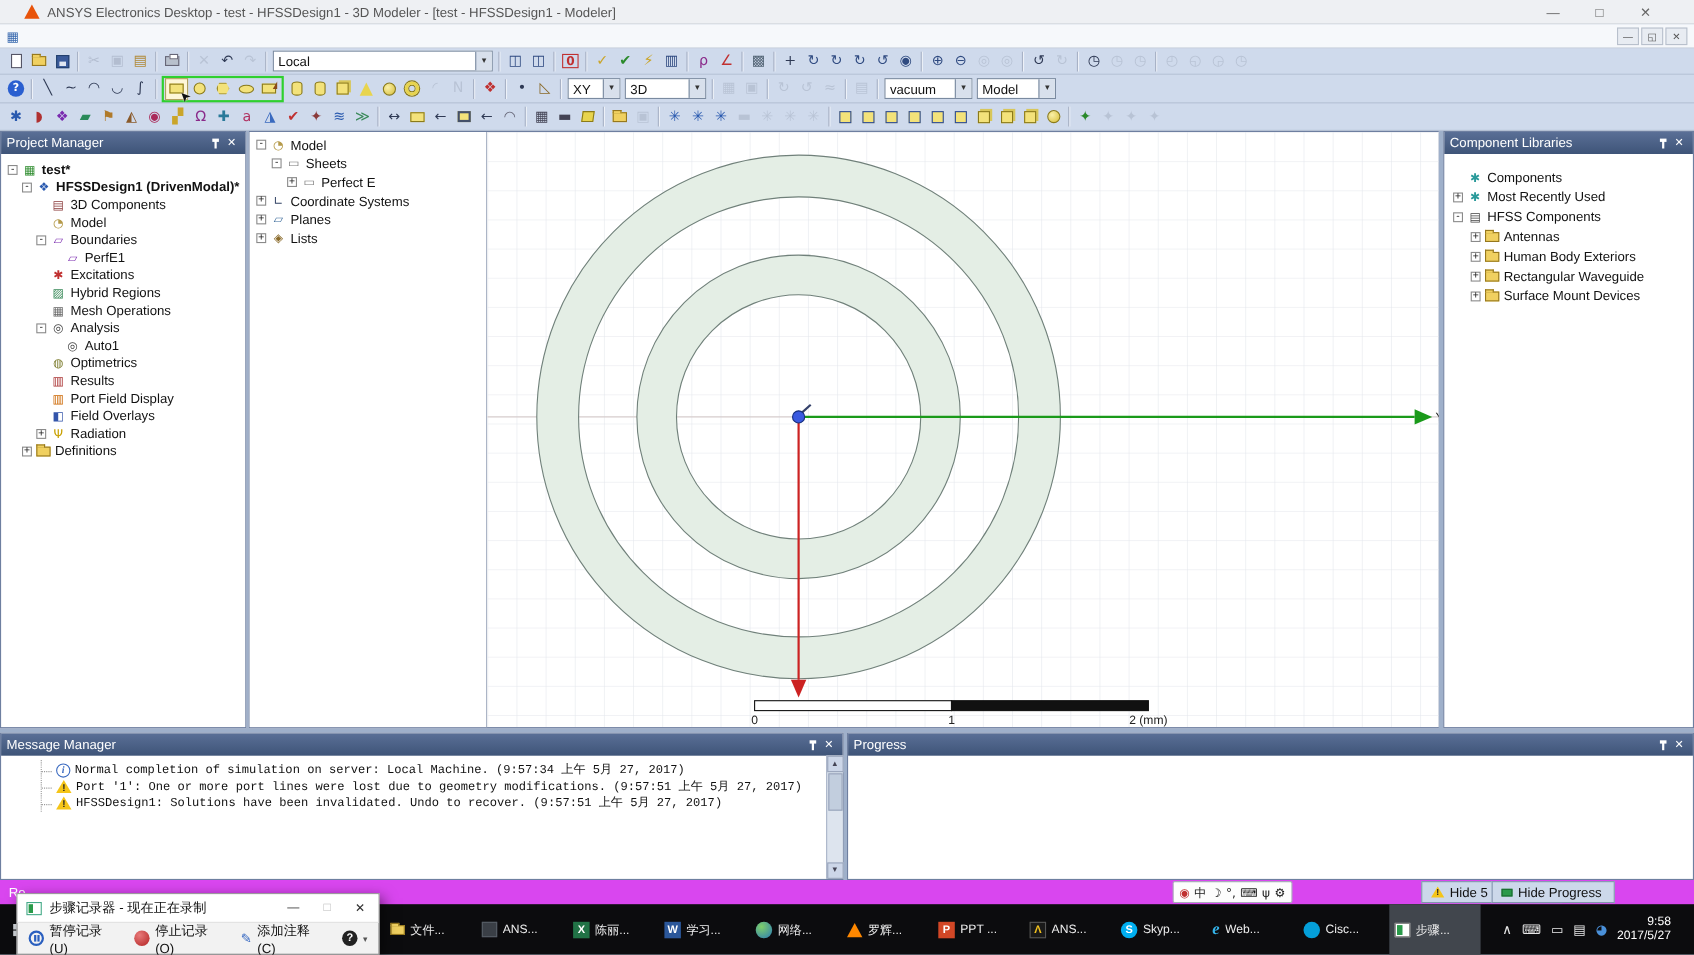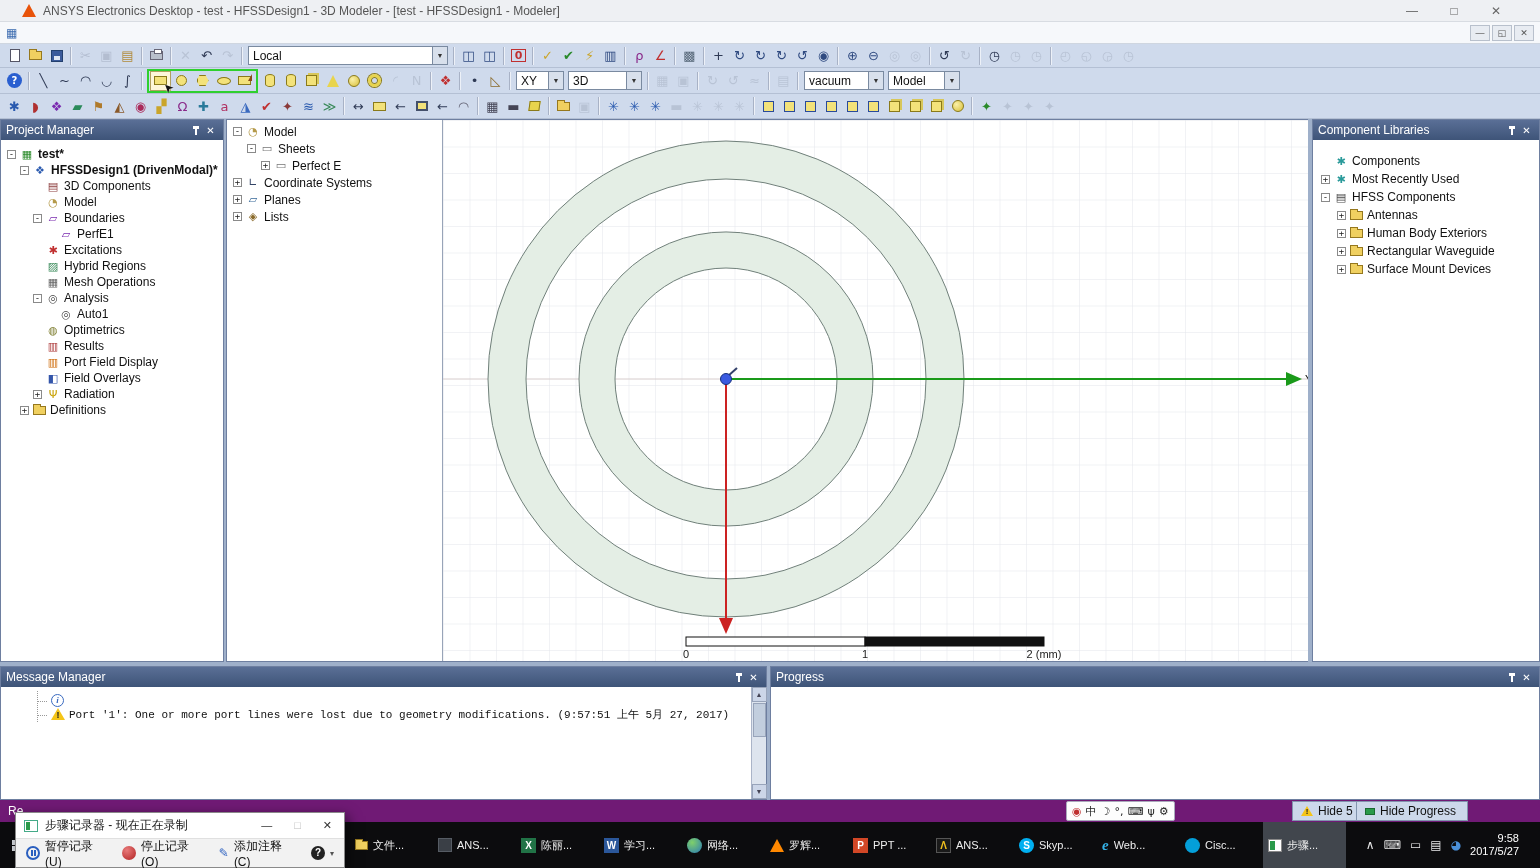--- a/index.html
+++ b/index.html
@@ -92,21 +92,21 @@
   .mi-warn{position:relative;width:14px;height:13px;flex:none}
   .mi-warn::before{content:"";position:absolute;left:0;top:0;border-left:7px solid transparent;border-right:7px solid transparent;border-bottom:12px solid #f5c518}
   .mi-warn::after{content:"!";position:absolute;left:0;right:0;top:2px;text-align:center;font:bold 9px "Liberation Sans",sans-serif;color:#222}
   .msg-text{font:11px/14px "Liberation Mono",monospace;color:#111;max-width:690px}
   #mm-scroll{position:absolute;right:0;top:20px;bottom:0;width:15px;background:#dde4ee;border-left:1px solid #aab4c8;display:flex;flex-direction:column;align-items:center}
   .sbtn{width:15px;height:15px;background:#ccd6e8;border:1px solid #98a4ba;font-size:7px;color:#445;display:flex;align-items:center;justify-content:center}
   .sthumb{width:13px;height:34px;background:#c2cede;border:1px solid #98a4ba;margin-top:1px}
   .sspace{flex:1}
   #prog{left:770px;top:666px;width:770px;height:134px}
   
-  #statusstrip{position:absolute;left:0;top:800px;width:1540px;height:35px;background:#701a75;color:#fff}
+  #statusstrip{position:absolute;left:0;top:800px;width:1540px;height:35px;background:#d946ef;color:#fff}
   #status-left{position:absolute;left:8px;top:4px;font-size:12px}
   #ime{position:absolute;left:1066px;top:1px;height:20px;background:#fdfdfd;border:1px solid #aab;display:flex;align-items:center;gap:4px;padding:0 5px;border-radius:2px}
   .ime-ic{font-family:"DejaVu Sans",sans-serif;font-size:11px;line-height:1}
   .hidebtn{position:absolute;top:1px;height:20px;background:#ccd8ea;border:1px solid #8294ae;display:flex;align-items:center;gap:5px;padding:0 8px;font-size:12px;color:#111}
   #hide-msgs{left:1292px;width:128px}
   #hide-prog{left:1356px;width:112px}
   .hm-warn{position:relative;width:12px;height:11px;flex:none}
   .hm-warn::before{content:"";position:absolute;left:0;top:0;border-left:6px solid transparent;border-right:6px solid transparent;border-bottom:10px solid #f5c518}
   .hm-warn::after{content:"!";position:absolute;left:0;right:0;top:1px;text-align:center;font:bold 8px "Liberation Sans",sans-serif;color:#222}
   .hp-ic{width:10px;height:7px;background:#2a9a4a;border:1px solid #1a6a30;flex:none}
@@ -794,25 +794,31 @@
       <span class="pinb">
           <span class="pin"></span>
         </span>
       <span class="clsb">✕</span>
     </div>
     <div id="mm-body">
       <div id="mm-list">
           <div class="msg-row">
             <span class="msg-dash"></span>
             <span class="mi-info">i</span>
+            <div class="msg-text">Normal completion of simulation on server: Local Machine.  (9:57:34 上午  5月 27, 2017)</div>
           </div>
           <div class="msg-row">
             <span class="msg-dash"></span>
             <span class="mi-warn"></span>
             <div class="msg-text">Port '1': One or more port lines were lost due to geometry modifications.  (9:57:51 上午  5月 27, 2017)</div>
+          </div>
+          <div class="msg-row">
+            <span class="msg-dash"></span>
+            <span class="mi-warn"></span>
+            <div class="msg-text">HFSSDesign1: Solutions have been invalidated. Undo to recover.  (9:57:51 上午  5月 27, 2017)</div>
           </div>
         </div>
     </div>
     <div id="mm-scroll">
       <span class="sbtn">▲</span>
       <span class="sthumb"></span>
       <span class="sspace"></span>
       <span class="sbtn">▼</span>
     </div>
   </div>

